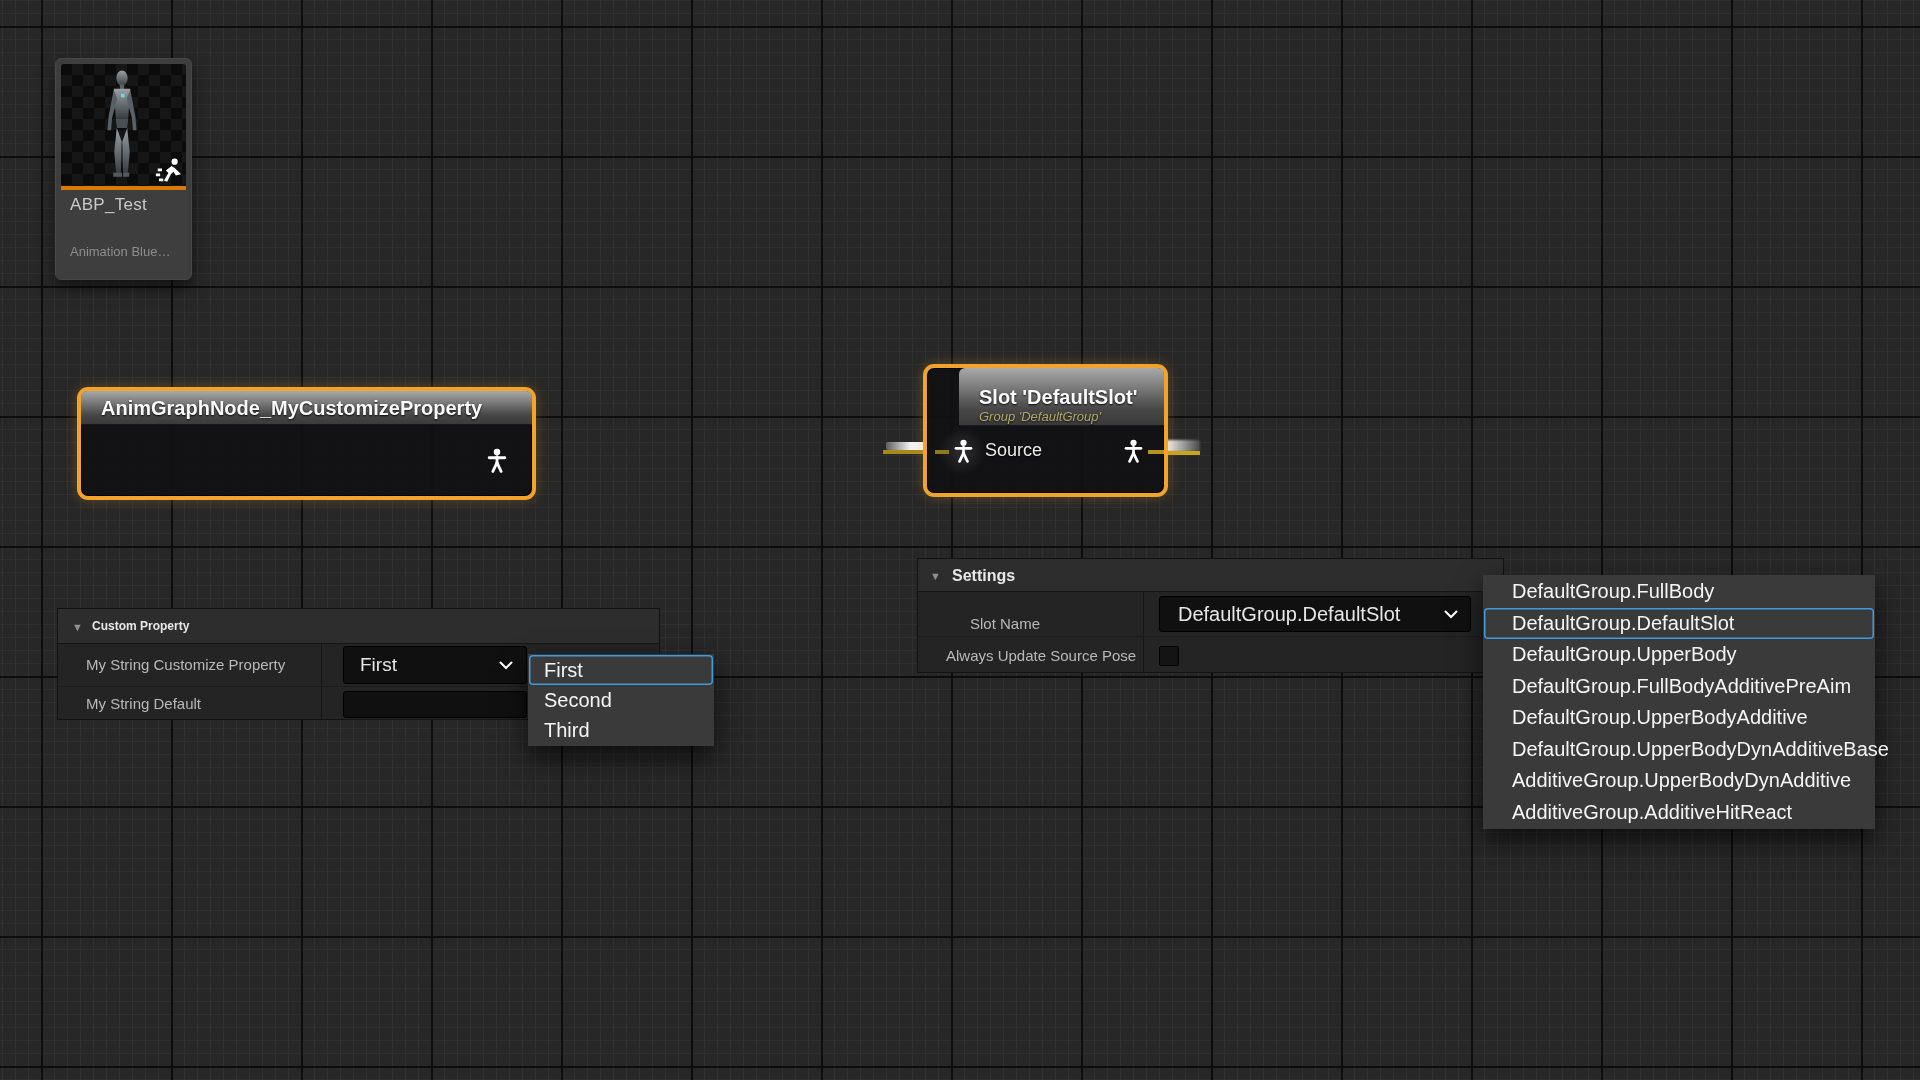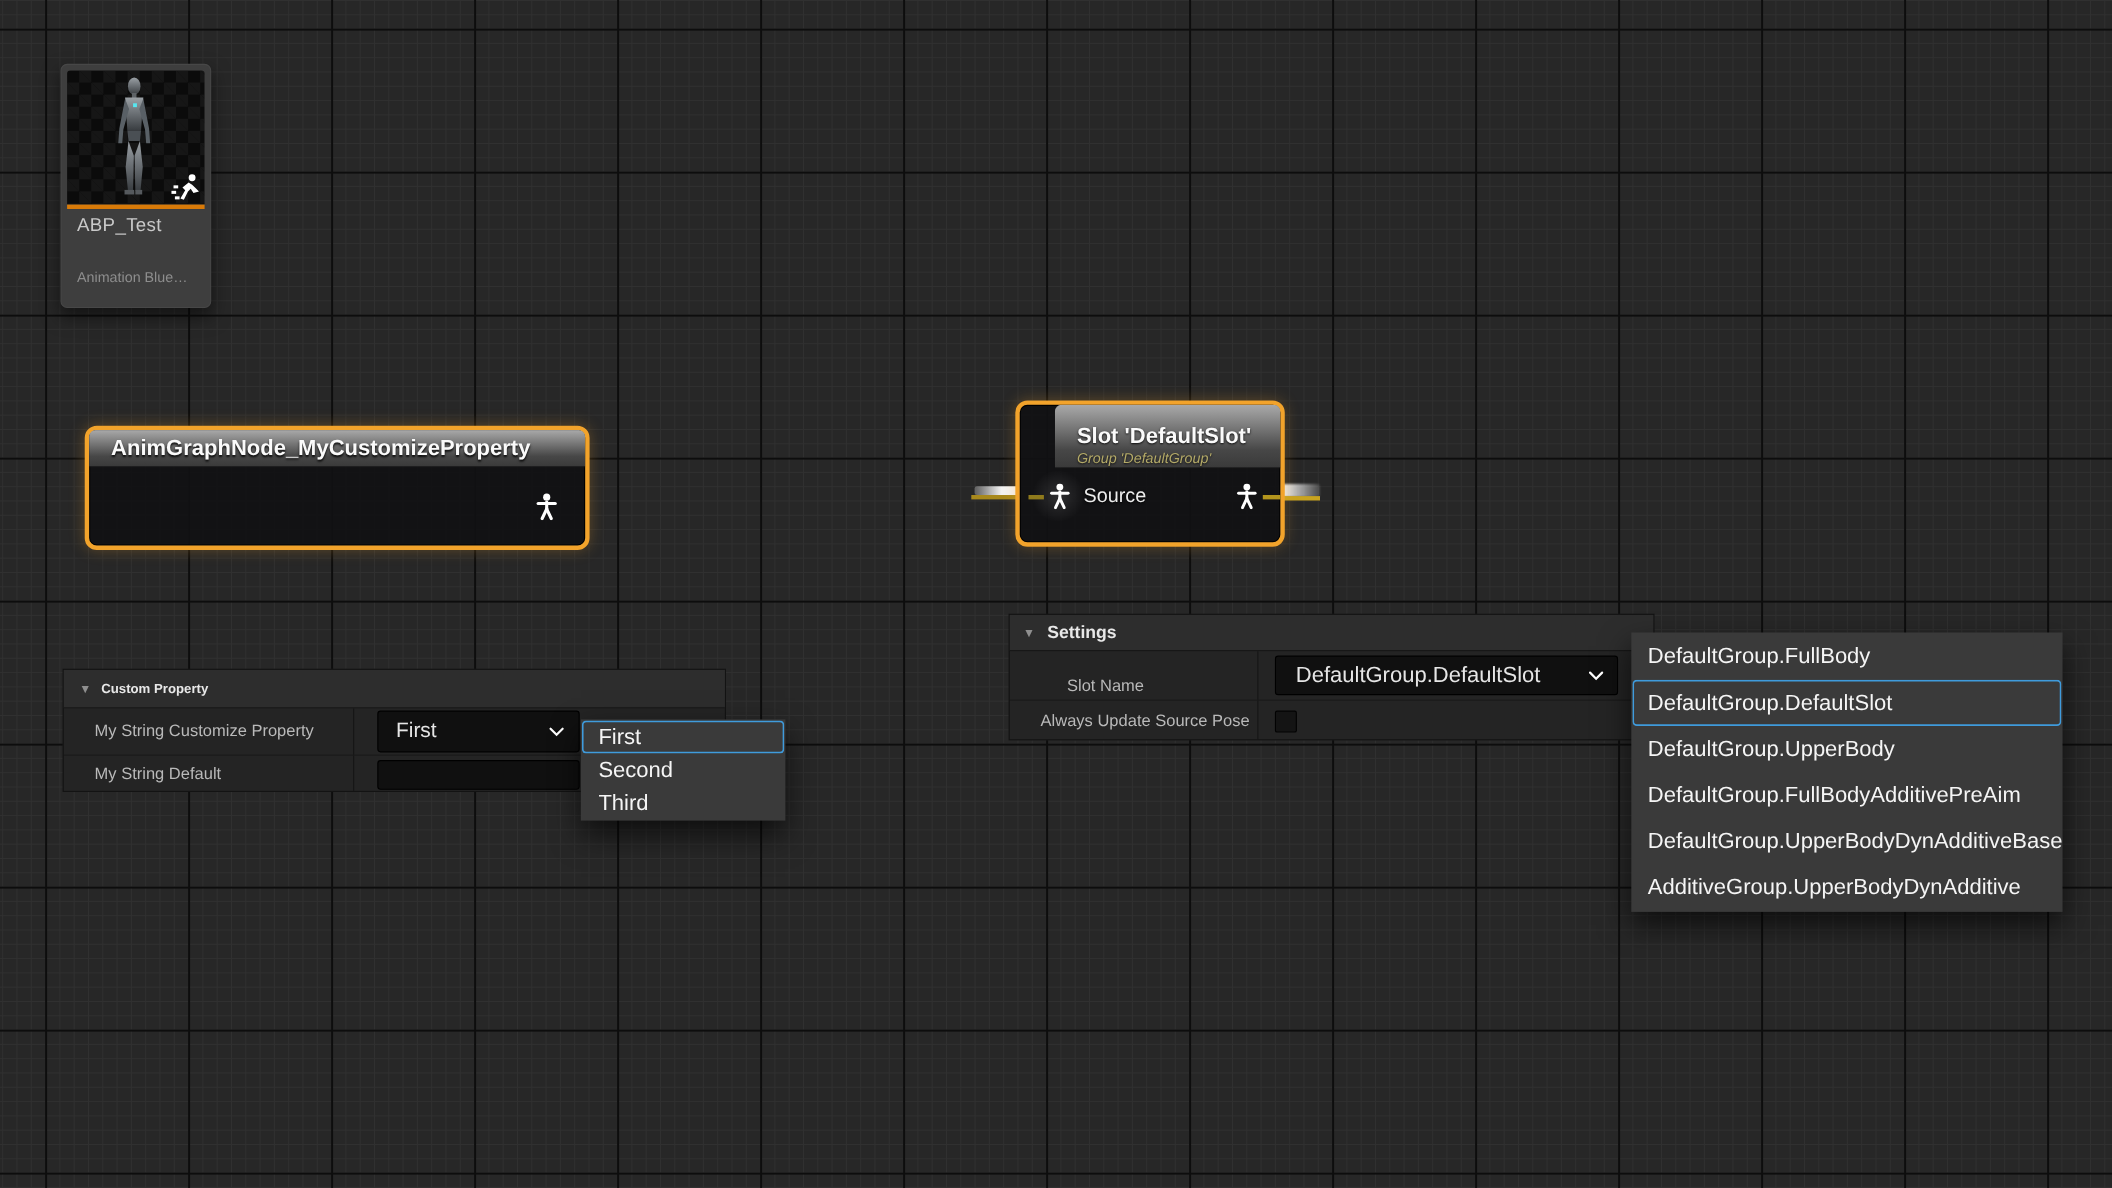--- a/index.html
+++ b/index.html
@@ -110,21 +110,21 @@
 
   
   .dropdown{ background:#3a3a3a; box-shadow:0 12px 26px rgba(0,0,0,.65); z-index:50; }
   .dd-item{ color:#f5f5f5; font-size:20px; display:flex; align-items:center; cursor:pointer; }
   .dd-item.selected{ box-shadow:inset 0 0 0 1.5px #3f9bdc; border-radius:4px; }
 
   .enum-dropdown{ left:528px; top:654px; width:186px; height:92px; padding:1px; }
   .enum-dropdown .dd-item{ height:30px; padding-left:15px; }
 
   .slot-dropdown{ left:1483px; top:575px; width:392px; height:254px; display:flex; flex-direction:column; padding:1px; }
-  .slot-dropdown .dd-item{ flex:1; padding-left:14px; }
+  .slot-dropdown .dd-item{ flex:1; padding-left:28px; }
 
   svg{ display:block; }
 </style>
 </head>
 <body>
 
 <div class="canvas">
 
   <div class="abs asset-card">
     <div class="abs asset-thumb">
@@ -245,17 +245,19 @@
       </svg>
     </div>
     <div class="checkbox"></div>
   </div>
 
   <div class="abs dropdown slot-dropdown">
     <div class="dd-item">DefaultGroup.FullBody</div>
     <div class="dd-item selected">DefaultGroup.DefaultSlot</div>
     <div class="dd-item">DefaultGroup.UpperBody</div>
     <div class="dd-item">DefaultGroup.FullBodyAdditivePreAim</div>
+    <div class="dd-item">DefaultGroup.UpperBodyAdditive</div>
     <div class="dd-item">DefaultGroup.UpperBodyDynAdditiveBase</div>
     <div class="dd-item">AdditiveGroup.UpperBodyDynAdditive</div>
+    <div class="dd-item">AdditiveGroup.AdditiveHitReact</div>
   </div>
 
 </div>
 
 </body></html>

